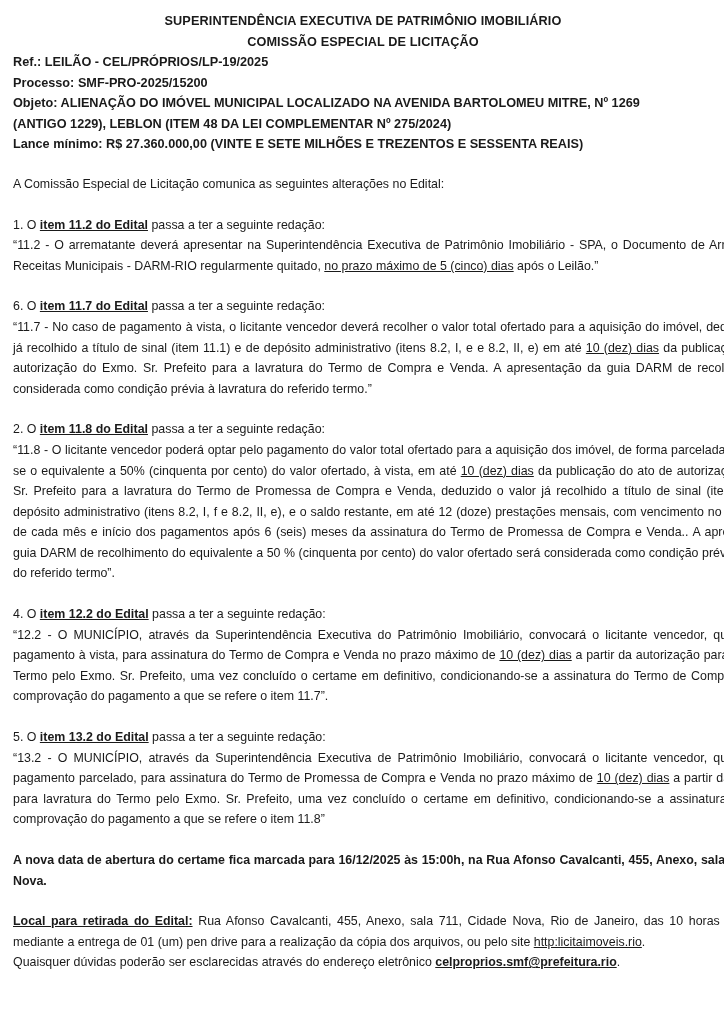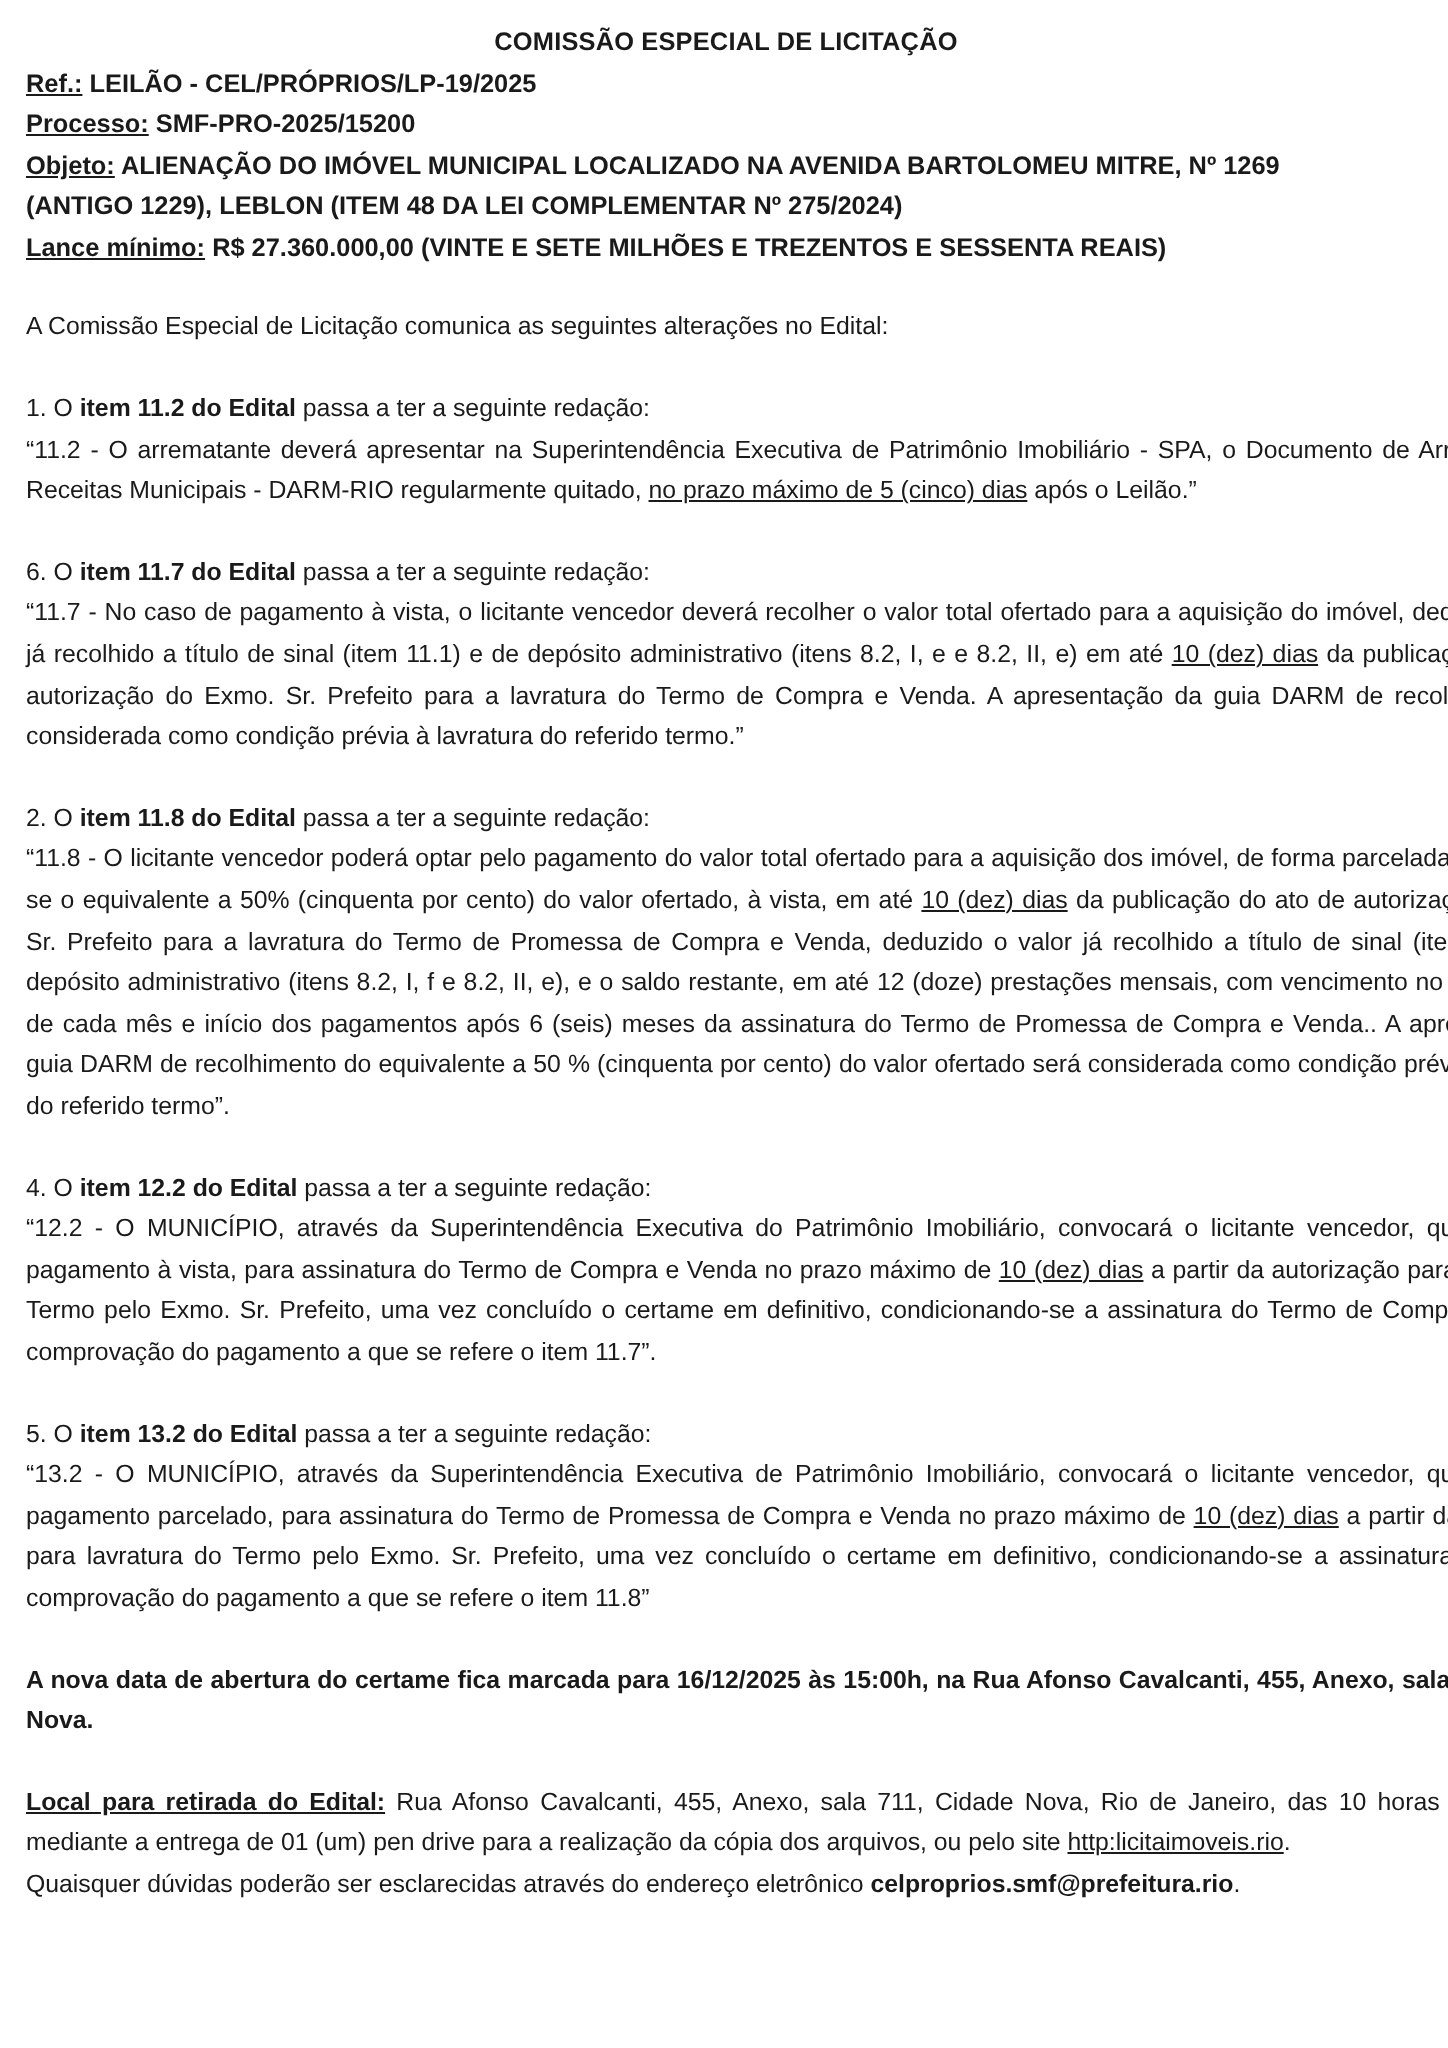--- a/index.html
+++ b/index.html
@@ -44,21 +44,20 @@
   }
 
   .ref-line {
     font-weight: bold;
     font-size: 12.7px;
     line-height: 20.6px;
     white-space: nowrap;
   }
   .ref-line .lbl {
     font-weight: bold;
-    text-decoration: underline;
     text-underline-offset: 1px;
     text-align: center;
   }
   .spacer-md { height: 19px; }
   .spacer-lg { height: 20px; }
 
   .intro {
     font-size: 12.4px;
     line-height: 20.6px;
   }
@@ -94,28 +93,29 @@
   .tail-flow {
     font-size: 12.4px;
     line-height: 20.6px;
     width: 785px;
   }
 
   u, .u {
     text-decoration: underline;
     text-underline-offset: 1px;
   }
-  b, .b { font-weight: bold; }
+  b, .b { font-weight: bold; text-decoration: underline; }
 </style>
 </head>
 <body>
 
 <div id="page">
   <div class="doc">
 
+    <div class="hdr-line">SUPERINTENDÊNCIA EXECUTIVA DE PATRIMÔNIO IMOBILIÁRIO</div>
     <div class="hdr-line">COMISSÃO ESPECIAL DE LICITAÇÃO</div>
 
     <div class="ref-line"><span class="lbl">Ref.:</span> <span>LEILÃO - CEL/PRÓPRIOS/LP-19/2025</span></div>
 
     <div class="ref-line"><span class="lbl">Processo:</span> <span>SMF-PRO-2025/15200</span></div>
 
     <div class="ref-line"><span class="lbl">Objeto:</span> <span>ALIENAÇÃO DO IMÓVEL MUNICIPAL LOCALIZADO NA AVENIDA BARTOLOMEU MITRE, Nº 1269</span></div>
     <div class="ref-line">(ANTIGO 1229), LEBLON (ITEM 48 DA LEI COMPLEMENTAR Nº 275/2024)</div>
 
     <div class="ref-line"><span class="lbl">Lance mínimo:</span> <span>R$ 27.360.000,00 (VINTE E SETE MILHÕES E TREZENTOS E SESSENTA REAIS)</span></div>

